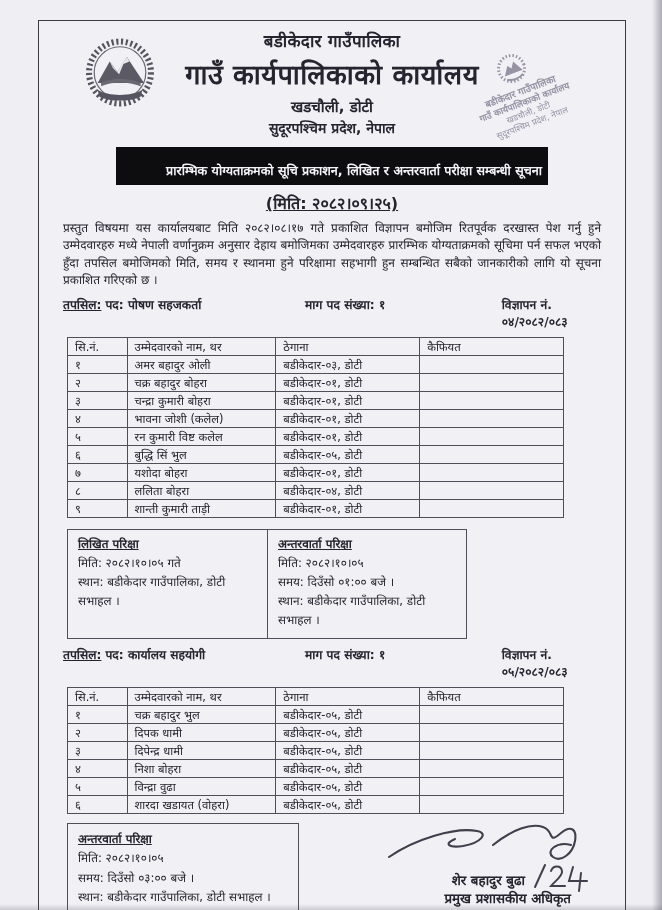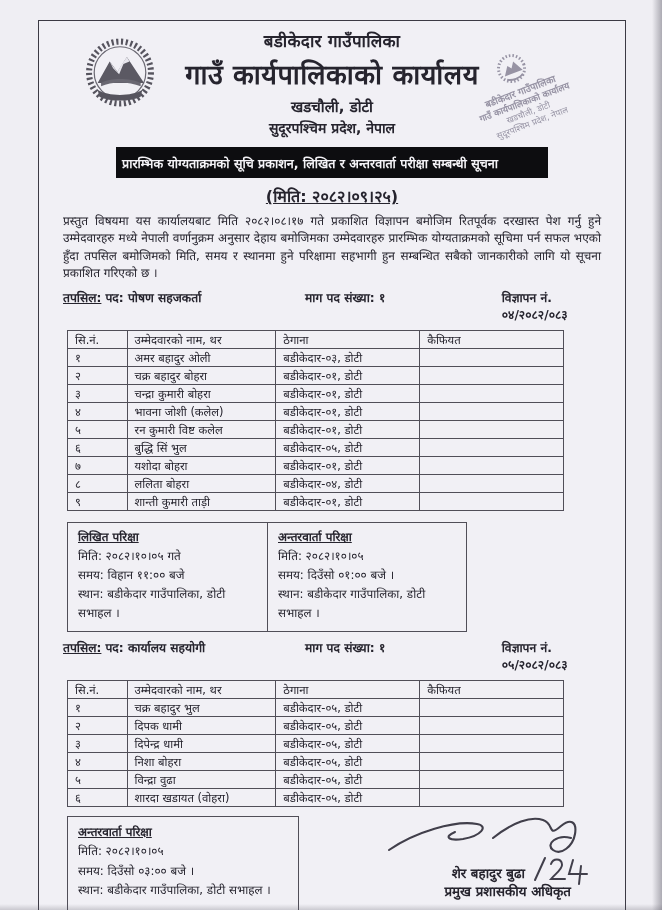--- a/index.html
+++ b/index.html
@@ -42,21 +42,21 @@
   }
   .stamp svg { width:40px; height:34px; display:block; margin:0 auto 1px; }
   .stamp .s1 { font-size:9.5px; font-weight:bold; }
   .stamp .s2 { font-size:9px; font-weight:bold; }
   .stamp .s3 { font-size:8.5px; }
 
   .banner {
     margin:10px auto 0; width:432px;
     background:#0d0d10; color:#f4f3f7;
     font-size:12.6px; font-weight:bold;
-    text-align:left; padding:8px 6px 6px;
+    text-align:right; padding:15px 6px 6px;
   }
   .date-line { text-align:center; font-size:16px; font-weight:bold;
     text-decoration:underline; margin-top:7px; }
 
   
   .para { font-size:11.9px; line-height:1.45; text-align:justify; margin-top:6px; }
 
   
   .tapasil { display:flex; font-size:12.2px; font-weight:bold; margin-top:7px;gap:40px; }
   .tapasil .t1 { width:245px; }
@@ -206,21 +206,20 @@
           <td>बडीकेदार-०१, डोटी</td>
           <td></td>
         </tr>
       </tbody>
   </table>
 
   <div class="exam-pair">
     <div class="exam-cell">
       <div class="exam-title">लिखित परिक्षा</div>
       <div>मिति: २०८२।१०।०५ गते</div>
-      <div>समय: विहान ११:०० बजे</div>
       <div>स्थान: बडीकेदार गाउँपालिका, डोटी सभाहल ।</div>
     </div>
     <div class="exam-cell">
       <div class="exam-title">अन्तरवार्ता परिक्षा</div>
       <div>मिति: २०८२।१०।०५</div>
       <div>समय: दिउँसो ०१:०० बजे ।</div>
       <div>स्थान: बडीकेदार गाउँपालिका, डोटी सभाहल ।</div>
     </div>
   </div>
 

